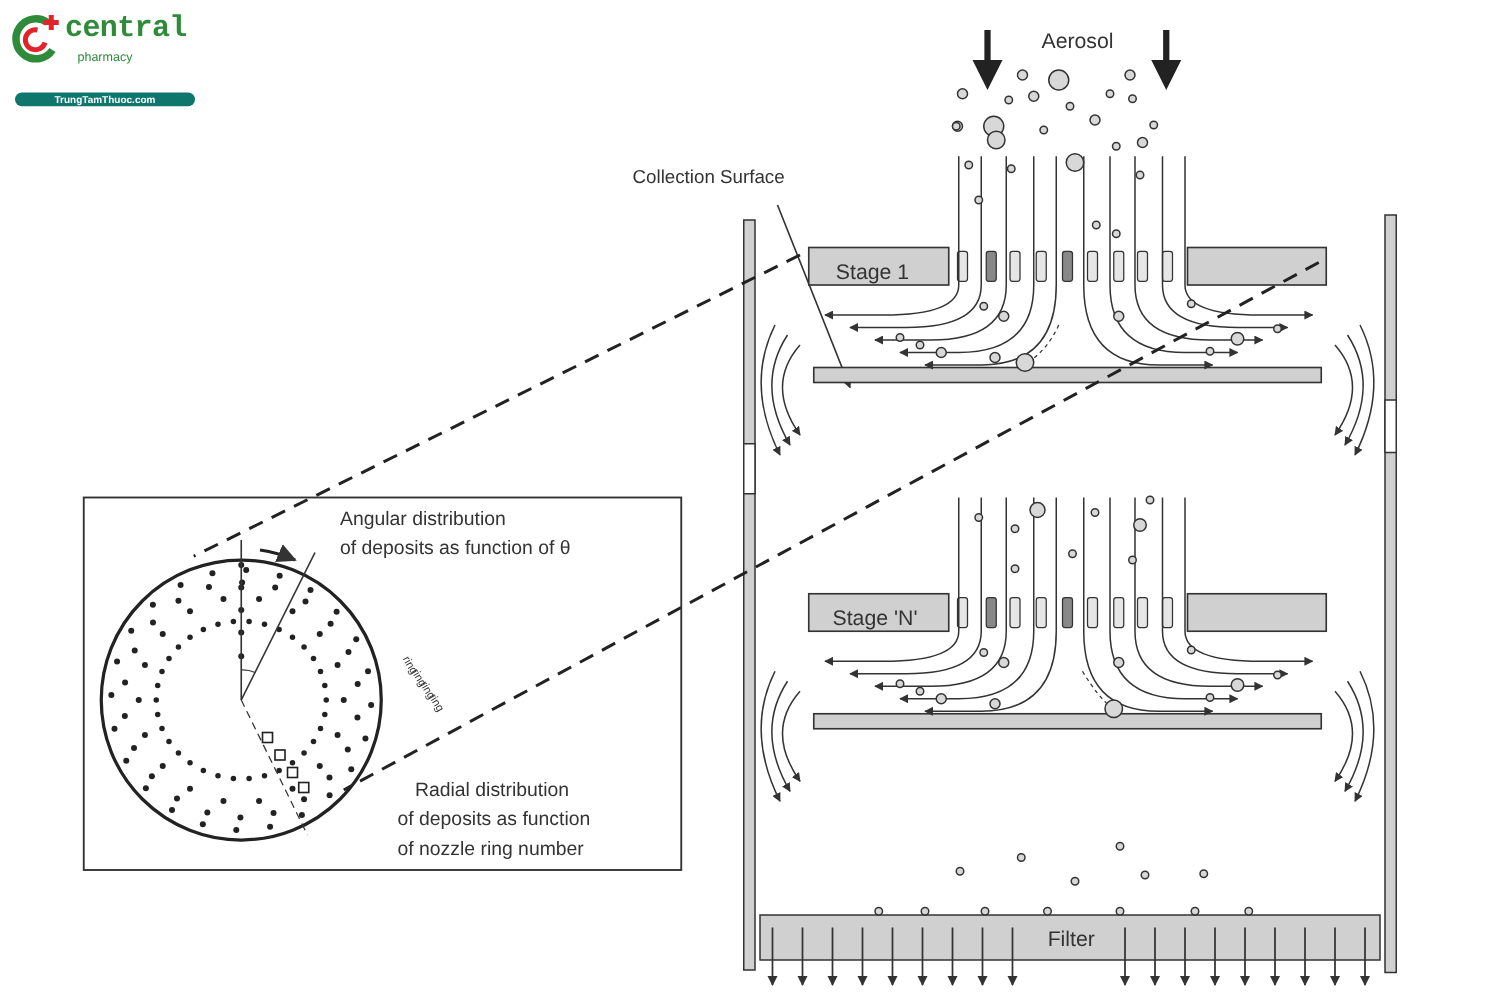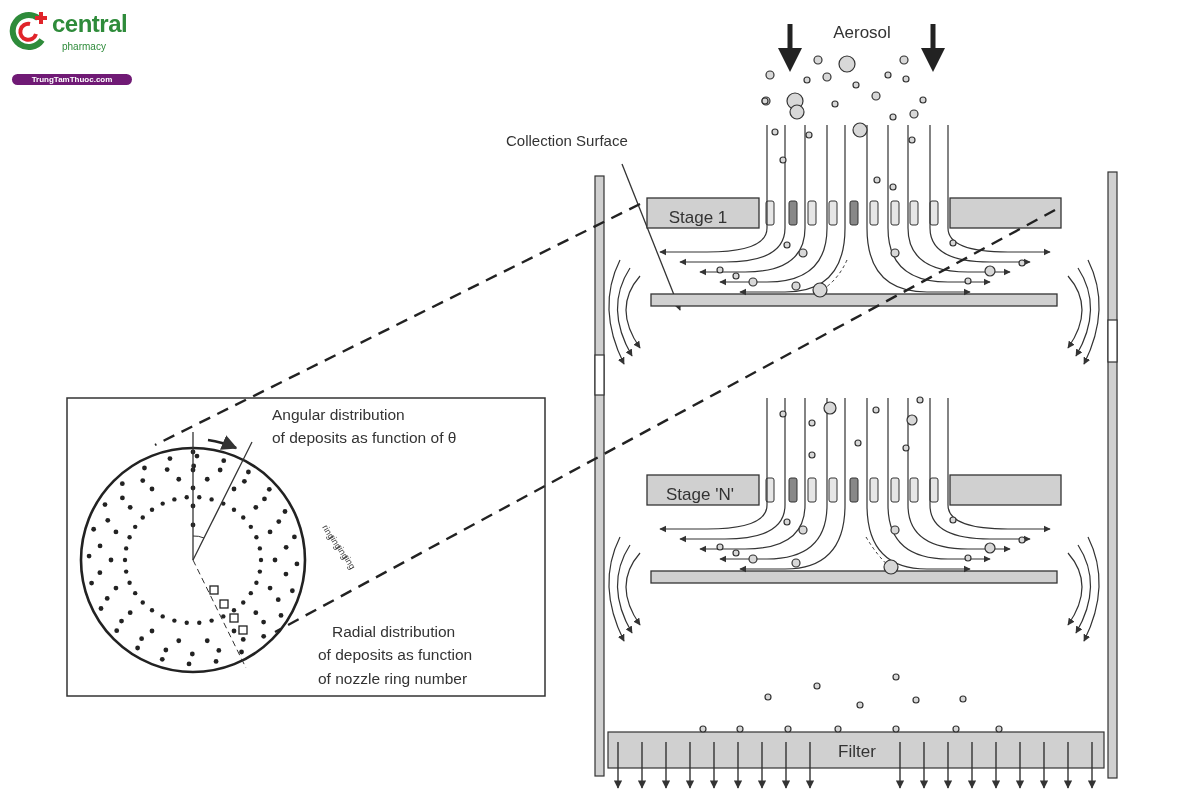--- a/index.html
+++ b/index.html
@@ -1,22 +1,22 @@
 <!DOCTYPE html>
 <html><head>
 <meta charset="utf-8">
 <style>
   html, body { margin:0; padding:0; background:#ffffff; }
   body { width:1200px; height:800px; position:relative; overflow:hidden; font-family:"Liberation Sans", sans-serif; }
   #diagram { position:absolute; left:0; top:0; }
   .lbl { font-family:"Liberation Sans", sans-serif; fill:#333; }
   .logo { position:absolute; left:8px; top:8px; width:125px; height:80px; }
-  .logo-word { position:absolute; left:44px; top:2px; font-family:Liberation Sans, sans-serif; font-size:24px; font-weight:bold; color:#2e8b3a; letter-spacing:-0.5px; }
+  .logo-word { position:absolute; left:44px; top:2px; font-family:Liberation Mono, monospace; font-size:24px; font-weight:bold; color:#2e8b3a; letter-spacing:-0.5px; }
   .logo-sub { position:absolute; left:54px; top:33px; font-family:Liberation Sans, sans-serif; font-size:10px; color:#2e8b3a; }
-  .logo-bar { position:absolute; left:4px; top:66px; width:120px; height:11px; border-radius:6px; background:#701a75; color:#fff; font-family:"Liberation Sans", sans-serif; font-size:8px; text-align:center; line-height:11px; font-weight:bold; }
+  .logo-bar { position:absolute; left:4px; top:66px; width:144px; height:11px; border-radius:6px; background:#0f766e; color:#fff; font-family:"Liberation Sans", sans-serif; font-size:8px; text-align:center; line-height:11px; font-weight:bold; }
 </style>
 </head>
 <body>
 
 <div class="logo">
   <svg width="44" height="44" style="position:absolute;left:0;top:2px">
     <path d="M30 8 A16 16 0 1 0 34 30" fill="none" stroke="#2e8b3a" stroke-width="6"></path>
     <path d="M22 14 A8 8 0 1 0 28 24" fill="none" stroke="#e0242a" stroke-width="4"></path>
     <rect x="31" y="2" width="4" height="12" fill="#e0242a"></rect>
     <rect x="27" y="6" width="12" height="4" fill="#e0242a"></rect>

